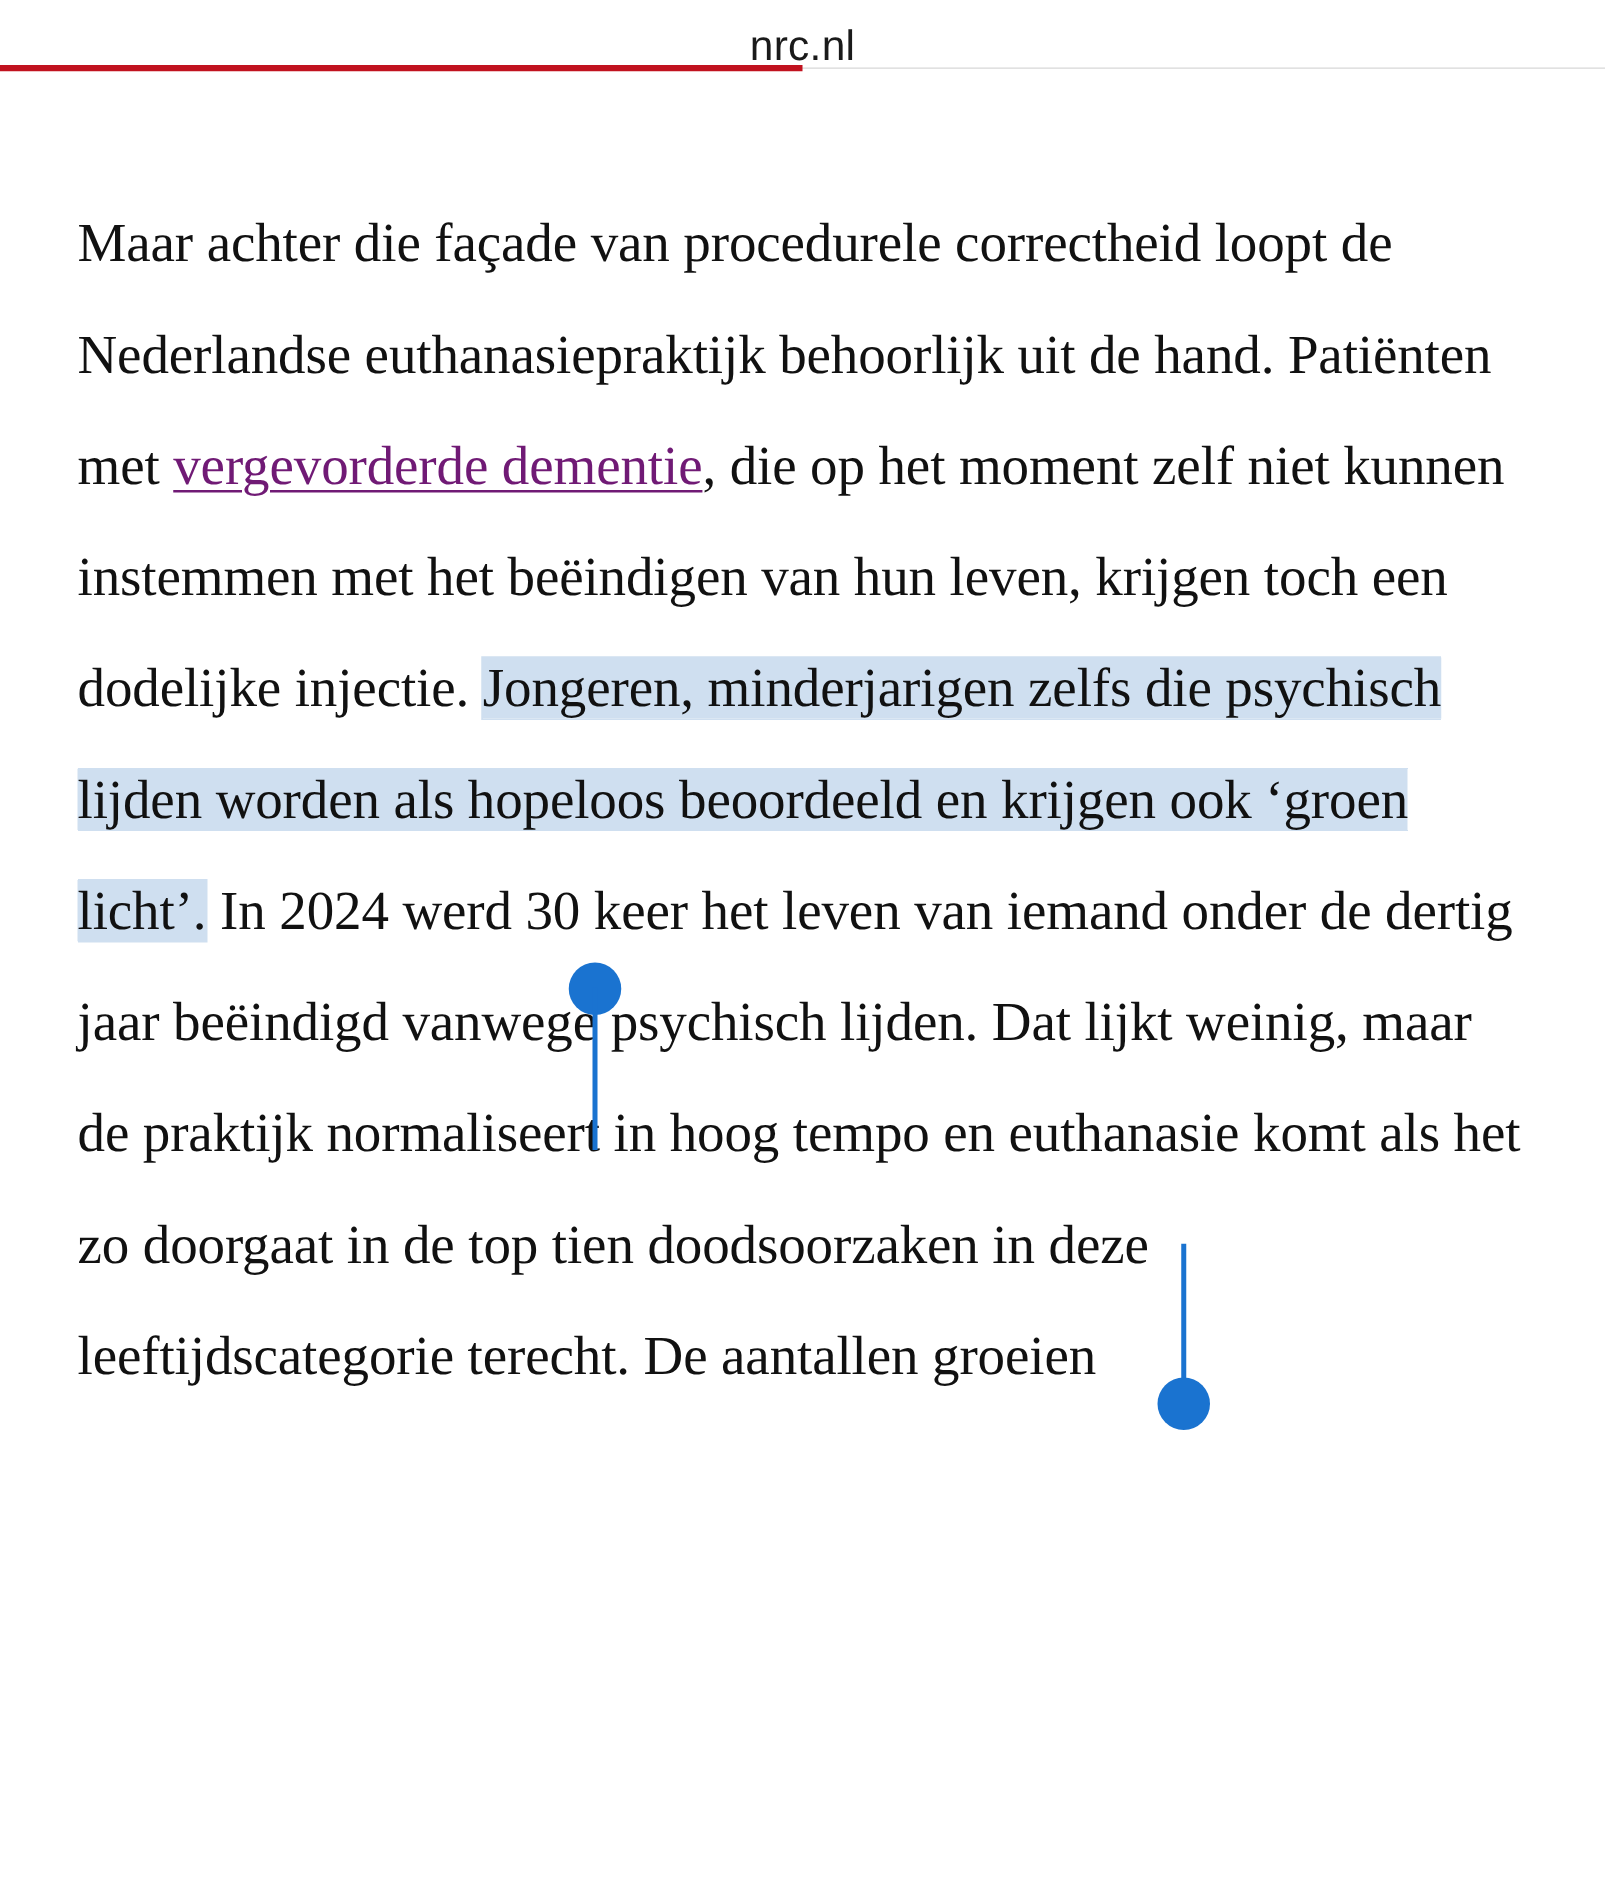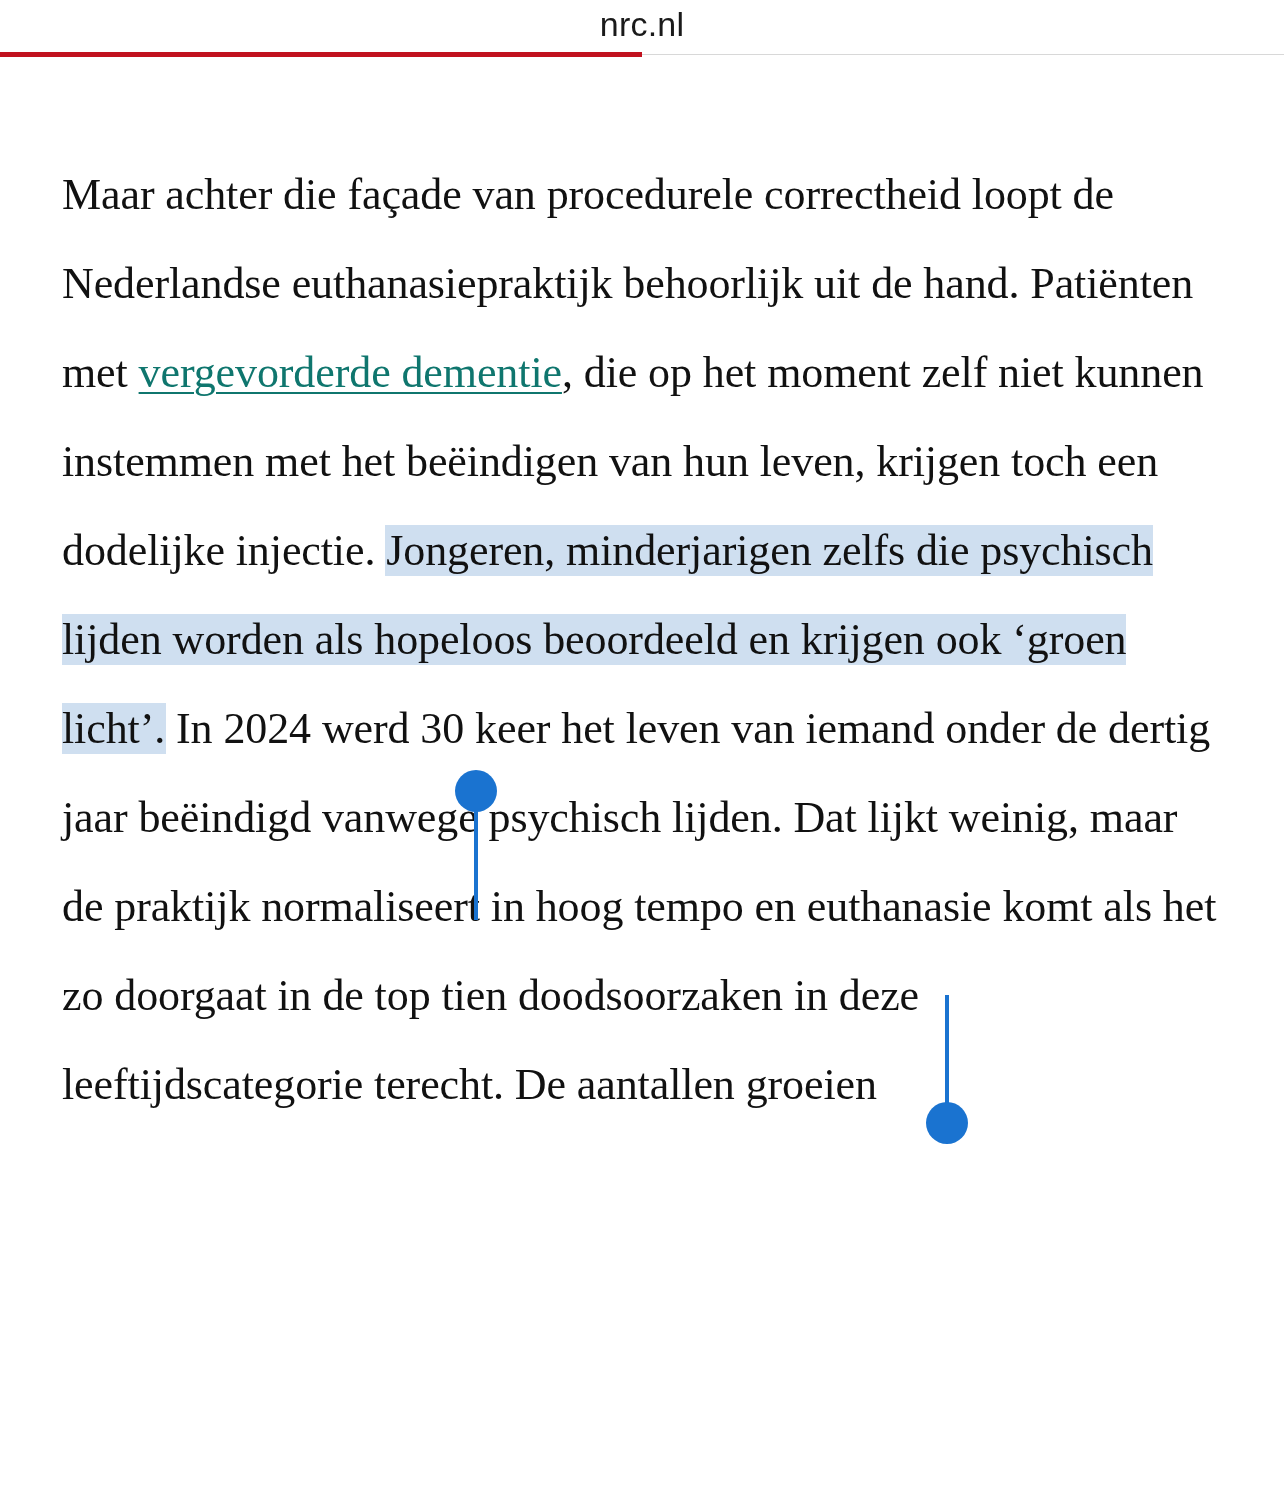--- a/index.html
+++ b/index.html
@@ -13,21 +13,21 @@
     font-family: "Liberation Serif", serif;
     overflow: hidden;
     position: relative;
   }
 
   
   .site-bar {
     height: 54px;
     background: #ffffff;
     display: flex;
-    align-items: center;
+    align-items: flex-end;
     justify-content: center;
     position: relative;
   }
   .site-title {
     font-family: "Liberation Sans", sans-serif;
     font-size: 34px;
     color: #1a1a1a;
     line-height: 1;
     margin-top: -6px;
     letter-spacing: 0.2px;
@@ -57,21 +57,21 @@
   }
   .article p {
     margin: 0;
     font-family: "Liberation Serif", serif;
     font-size: 44px;
     line-height: 89px;
     color: #111111;
     letter-spacing: -0.1px;
   }
   .article a.inline-link {
-    color: #0f766e;
+    color: #701a75;
     text-decoration: underline;
     text-underline-offset: 5px;
     text-decoration-thickness: 2px;
   }
   .sel {
     background: #cfdff0;
     box-shadow: 0 0 0 1px #cfdff0;
   }
 
   

